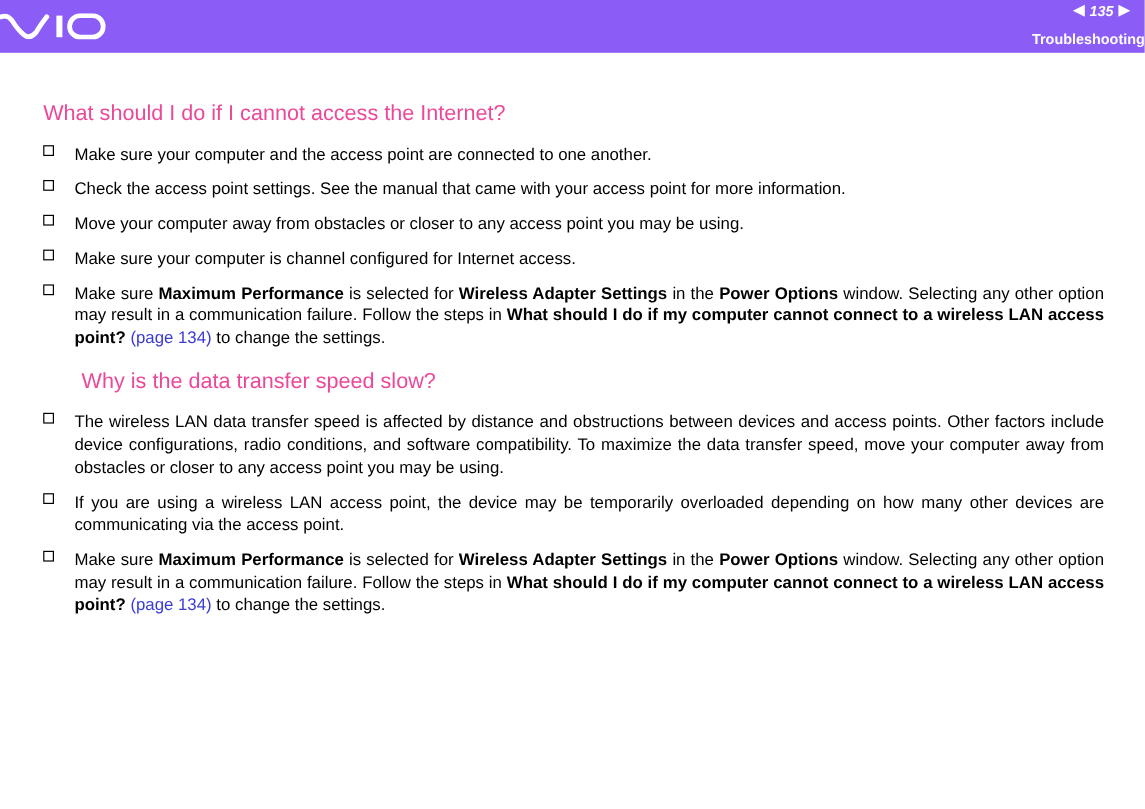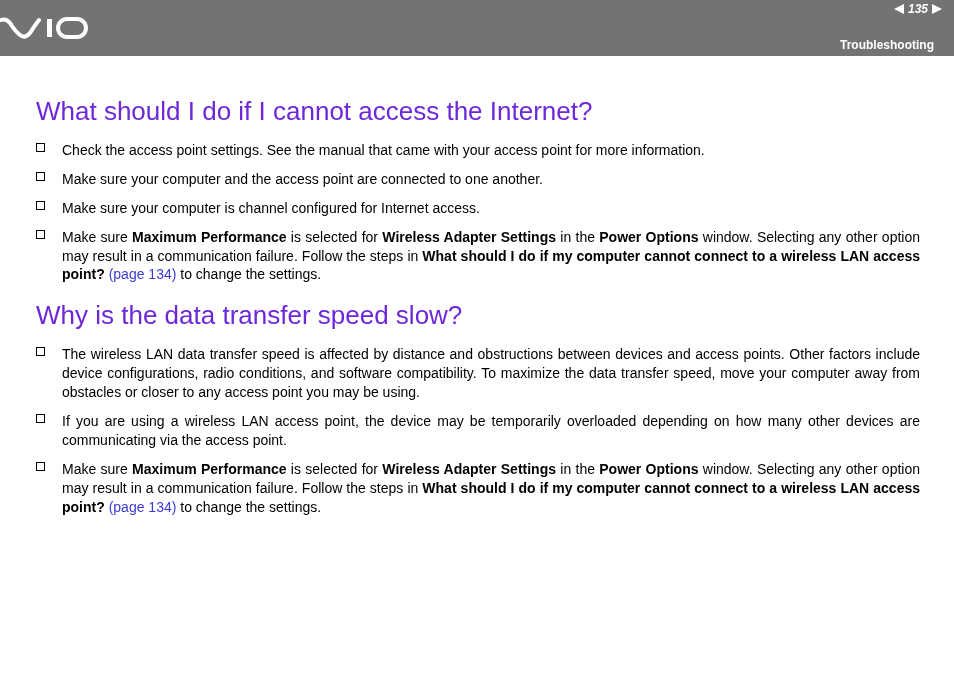--- a/index.html
+++ b/index.html
@@ -4,23 +4,23 @@
 <style>
   * { margin: 0; padding: 0; box-sizing: border-box; }
   body {
     font-family: Arial, Helvetica, sans-serif;
     width: 954px;
     height: 674px;
     background: #fff;
     overflow: hidden;
   }
   .header {
-    background: #737373;
+    background: #8b5cf6;
     color: #fff;
-    height: 56px;
+    height: 44px;
     display: flex;
     align-items: center;
     justify-content: space-between;
     padding: 0 12px 0 0;
     position: relative;
   }
   .logo {
     display: flex;
     align-items: center;
   }
@@ -42,36 +42,36 @@
     border-right: 10px solid #fff;
   }
   .pagenav .arrow-right {
     width: 0; height: 0;
     border-top: 5px solid transparent;
     border-bottom: 5px solid transparent;
     border-left: 10px solid #fff;
   }
   .section-name {
     position: absolute;
-    right: 20px;
+    right: 0;
     bottom: 4px;
     font-size: 12px;
     font-weight: bold;
   }
   .content {
     padding: 32px 34px 20px 36px;
   }
   h2.question {
-    color: #6d28d9;
+    color: #ec4899;
     font-weight: normal;
-    font-size: 26px;
+    font-size: 18px;
     margin-bottom: 14px;
     margin-top: 8px;
   }
-  h2.question.second { margin-top: 16px; }
+  h2.question.second { margin-top: 16px; margin-left: 32px; }
   ul.items {
     list-style: none;
     padding-left: 0;
   }
   ul.items li {
     display: flex;
     align-items: flex-start;
     margin-bottom: 10px;
     font-size: 14px;
     line-height: 1.35;
@@ -115,27 +115,33 @@
 </div>
 
 <div class="content">
 
   <h2 class="question">What should I do if I cannot access the Internet?</h2>
   <ul class="items">
     <li>
       <span class="bullet">
           <span class="sq"></span>
         </span>
+      <span class="txt">Make sure your computer and the access point are connected to one another.</span>
+    </li>
+    <li>
+      <span class="bullet">
+          <span class="sq"></span>
+        </span>
       <span class="txt">Check the access point settings. See the manual that came with your access point for more information.</span>
     </li>
     <li>
       <span class="bullet">
           <span class="sq"></span>
         </span>
-      <span class="txt">Make sure your computer and the access point are connected to one another.</span>
+      <span class="txt">Move your computer away from obstacles or closer to any access point you may be using.</span>
     </li>
     <li>
       <span class="bullet">
           <span class="sq"></span>
         </span>
       <span class="txt">Make sure your computer is channel configured for Internet access.</span>
     </li>
     <li>
       <span class="bullet">
           <span class="sq"></span>

